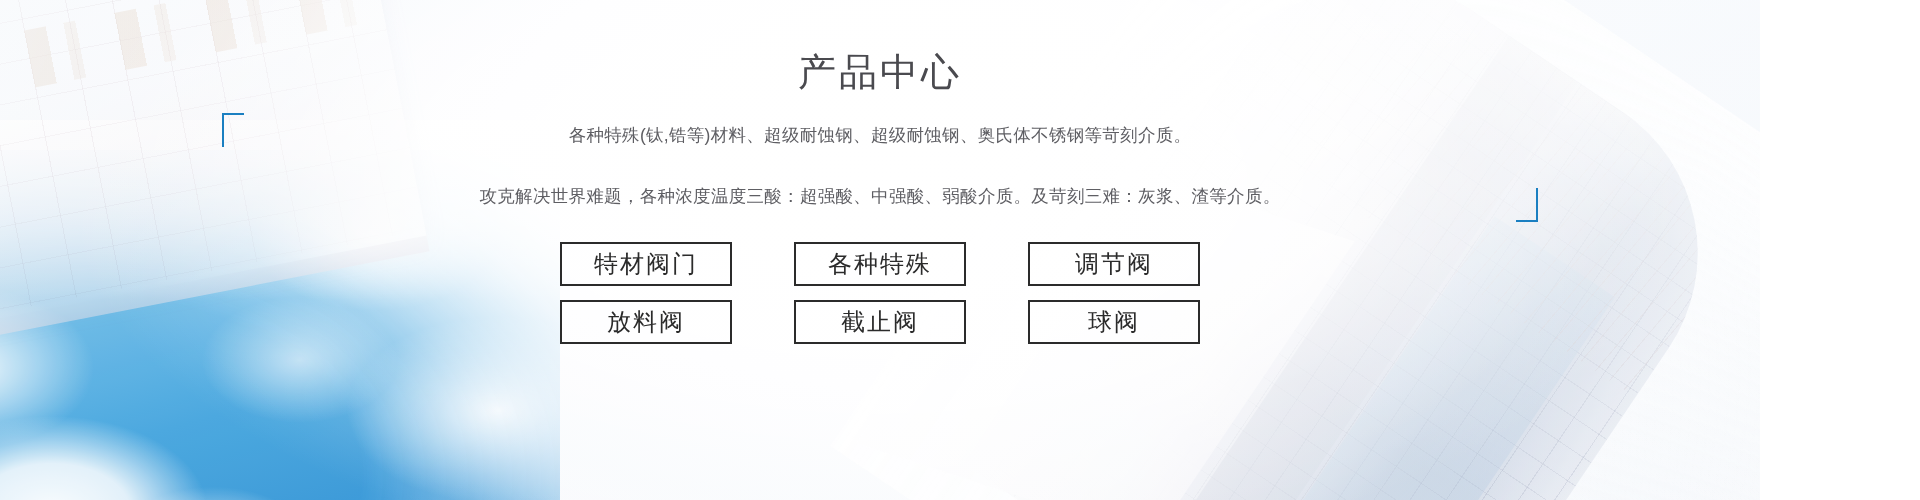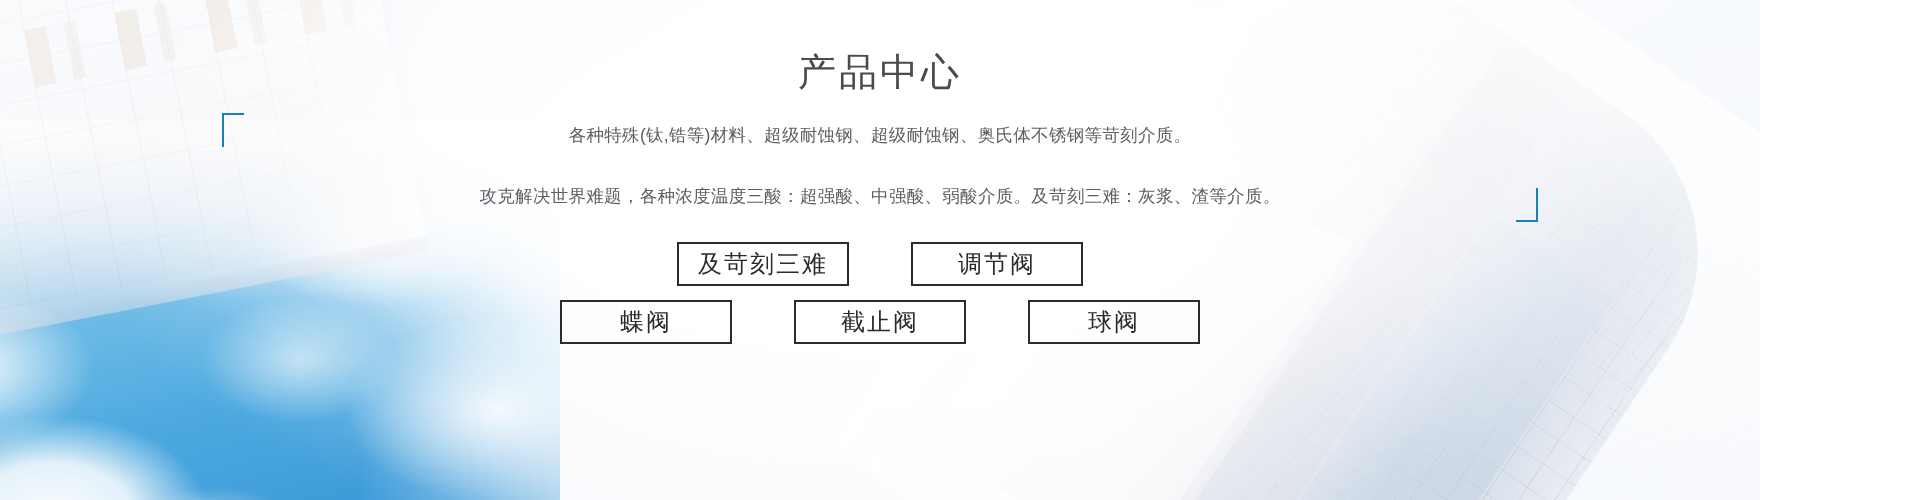--- a/index.html
+++ b/index.html
@@ -236,24 +236,25 @@
 
     <div class="desc-block">
       <span class="bracket tl"></span>
       <p class="desc-line">各种特殊(钛,锆等)材料、超级耐蚀钢、超级耐蚀钢、奥氏体不锈钢等苛刻介质。</p>
       <p class="desc-line">攻克解决世界难题，各种浓度温度三酸：超强酸、中强酸、弱酸介质。及苛刻三难：灰浆、渣等介质。</p>
       <span class="bracket br"></span>
     </div>
 
     <div class="tags">
       <div class="tag-row">
-        <button class="tag">及苛刻三难</button>
+        <button class="tag">特材阀门</button>
+        <button class="tag">各种特殊</button>
         <button class="tag">调节阀</button>
       </div>
       <div class="tag-row">
-        <button class="tag">蝶阀</button>
+        <button class="tag">放料阀</button>
         <button class="tag">截止阀</button>
         <button class="tag">球阀</button>
       </div>
     </div>
 
   </div>
 </div>
 
 </body></html>

